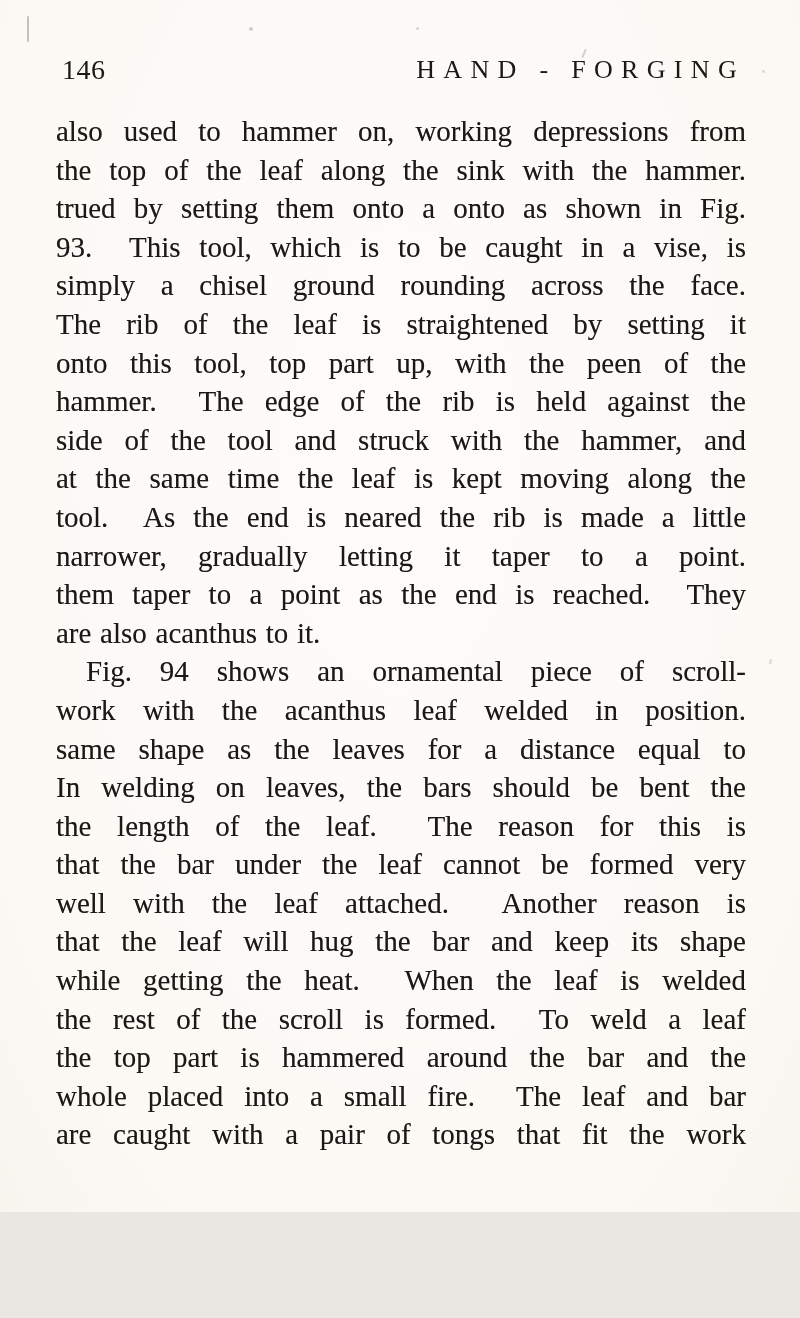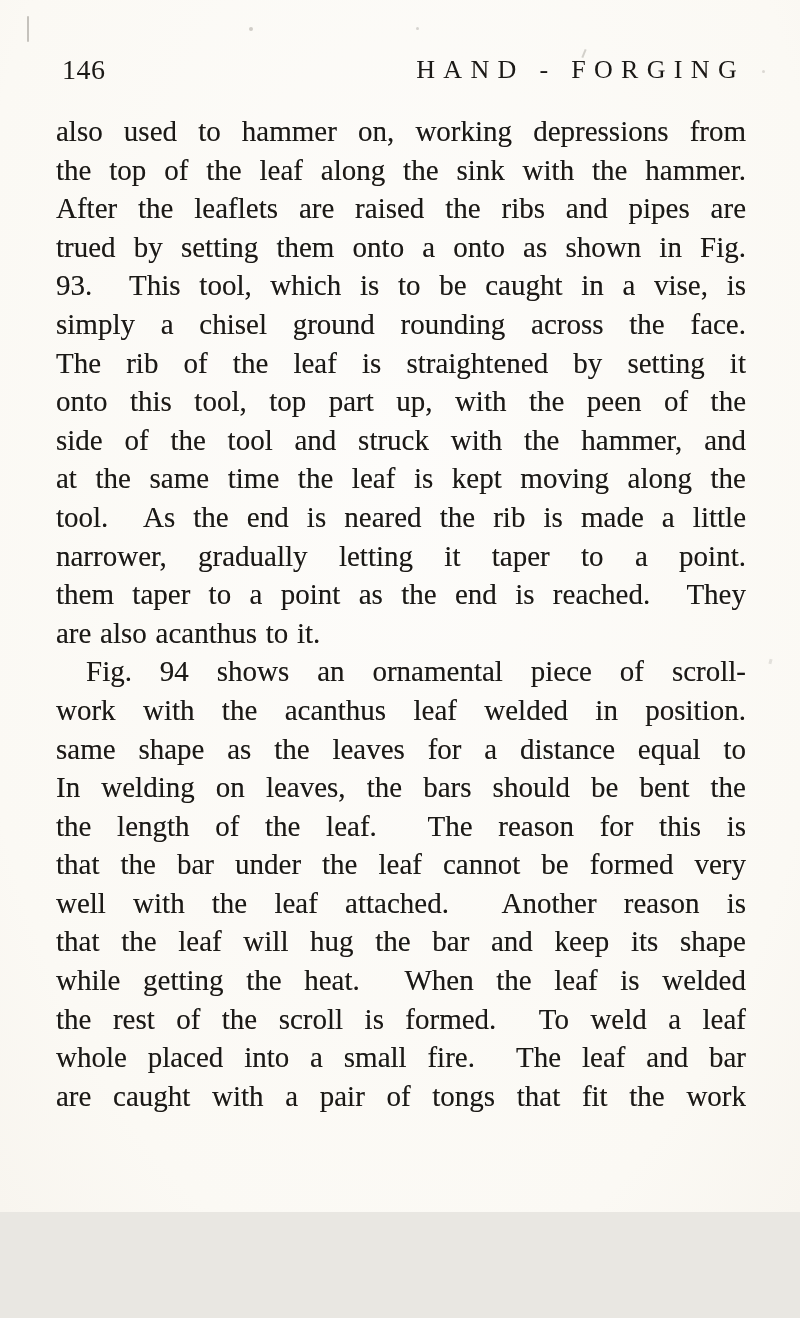--- a/index.html
+++ b/index.html
@@ -70,42 +70,43 @@
 <div class="page">
 
   <div class="header">
     <div class="page-number">146</div>
     <div class="running-title">HAND - FORGING</div>
   </div>
 
   <div class="body-text">
     <div class="line">also used to hammer on, working depressions from</div>
     <div class="line">the top of the leaf along the sink with the hammer.</div>
-    <div class="line">After the leaflets are raised the ribs and pipes are</div>
     <div class="line">trued by setting them onto a onto as shown in Fig.</div>
     <div class="line">93.&nbsp; This tool, which is to be caught in a vise, is</div>
     <div class="line">simply a chisel ground rounding across the face.</div>
     <div class="line">The rib of the leaf is straightened by setting it</div>
     <div class="line">onto this tool, top part up, with the peen of the</div>
+    <div class="line">hammer.&nbsp; The edge of the rib is held against the</div>
     <div class="line">side of the tool and struck with the hammer, and</div>
     <div class="line">at the same time the leaf is kept moving along the</div>
     <div class="line">tool.&nbsp; As the end is neared the rib is made a little</div>
     <div class="line">narrower, gradually letting it taper to a point.</div>
     <div class="line">them taper to a point as the end is reached.&nbsp; They</div>
     <div class="line end">are also acanthus to it.</div>
     <div class="line indent">Fig. 94 shows an ornamental piece of scroll-</div>
     <div class="line">work with the acanthus leaf welded in position.</div>
     <div class="line">same shape as the leaves for a distance equal to</div>
     <div class="line">In welding on leaves, the bars should be bent the</div>
     <div class="line">the length of the leaf.&nbsp; The reason for this is</div>
     <div class="line">that the bar under the leaf cannot be formed very</div>
     <div class="line">well with the leaf attached.&nbsp; Another reason is</div>
     <div class="line">that the leaf will hug the bar and keep its shape</div>
     <div class="line">while getting the heat.&nbsp; When the leaf is welded</div>
     <div class="line">the rest of the scroll is formed.&nbsp; To weld a leaf</div>
+    <div class="line">the top part is hammered around the bar and the</div>
     <div class="line">whole placed into a small fire.&nbsp; The leaf and bar</div>
     <div class="line">are caught with a pair of tongs that fit the work</div>
   </div>
 
   <div class="speck spk-vline"></div>
   <div class="speck spk-dot1"></div>
   <div class="speck spk-dot2"></div>
   <div class="speck spk-tick"></div>
   <div class="speck spk-dot3"></div>
   <div class="speck spk-dot4"></div>

